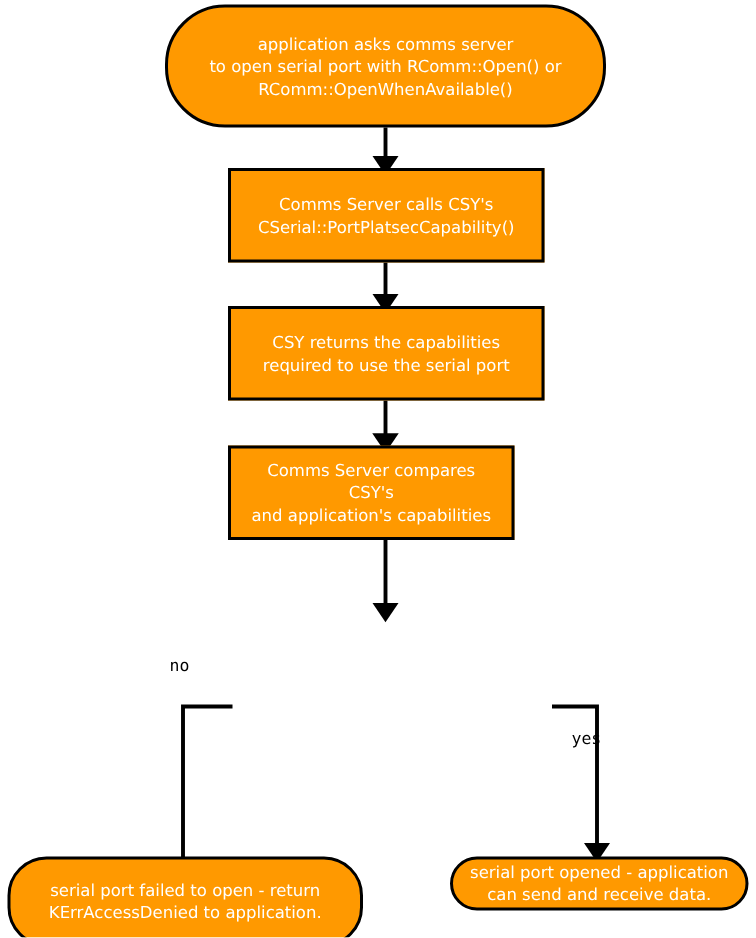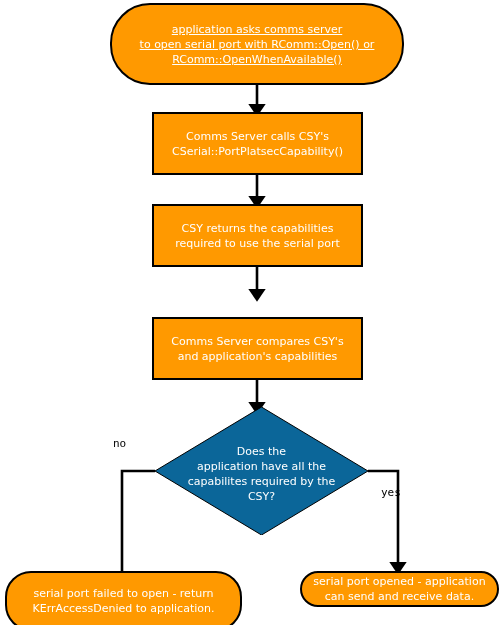--- a/index.html
+++ b/index.html
@@ -99,49 +99,40 @@
     <line x1="257" y1="267" x2="257" y2="295" stroke="#000000" stroke-width="2.6" marker-end="url(#arrow)"></line>
 
     <line x1="257" y1="360" x2="257" y2="408" stroke="#000000" stroke-width="2.6" marker-end="url(#arrow)"></line>
 
     <path d="M155,471 L122,471 L122,572" fill="none" stroke="#000000" stroke-width="2.6"></path>
 
     <path d="M368,471 L398,471 L398,568" fill="none" stroke="#000000" stroke-width="2.6" marker-end="url(#arrow)"></path>
   </svg>
 
   <div class="node terminator" style="left:110px; top:3px; width:294px; height:82px;">
-    <span style="padding:0 14px;text-decoration:underline;">application asks comms server
+    <span style="padding:0 14px;">application asks comms server
 to open serial port with RComm::Open() or
 RComm::OpenWhenAvailable()</span>
   </div>
 
   <div class="node process" style="left:152px; top:204px; width:211px; height:63px;">
     <span style="padding:0 8px;">CSY returns the capabilities
 required to use the serial port</span>
   </div>
 
   <div class="node process" style="left:152px; top:112px; width:211px; height:63px;">
     <span style="padding:0 8px;">Comms Server calls CSY's
 CSerial::PortPlatsecCapability()</span>
   </div>
 
-  <div class="node process" style="left:152px; top:297px; width:211px; height:63px;margin-top:20px;">
+  <div class="node process" style="left:152px; top:297px; width:191px; height:63px;">
     <span style="padding:0 8px;">Comms Server compares CSY's
 and application's capabilities</span>
   </div>
 
-  <div class="decision-wrap" style="left:155px; top:407px; width:213px; height:128px;">
-    <svg width="213" height="128" viewBox="0 0 213 128">
-      <polygon points="106.5,0 213,64 106.5,128 0,64" fill="#0b6699" stroke="#000000" stroke-width="1"></polygon>
-    </svg>
-    <div class="decision-label">Does the
-application have  all the
-capabilites required by the
-CSY?</div>
-  </div>
 
   <div class="edge-label" style="left:113px; top:437px;">no</div>
 
   <div class="edge-label" style="left:381px; top:442px;margin-top:44px;">yes</div>
 
   <div class="node terminator" style="left:5px; top:571px; width:237px; height:60px; border-radius:26px;">
     <span style="padding:0 10px;">serial port failed to open - return
 KErrAccessDenied to application.</span>
   </div>
 

